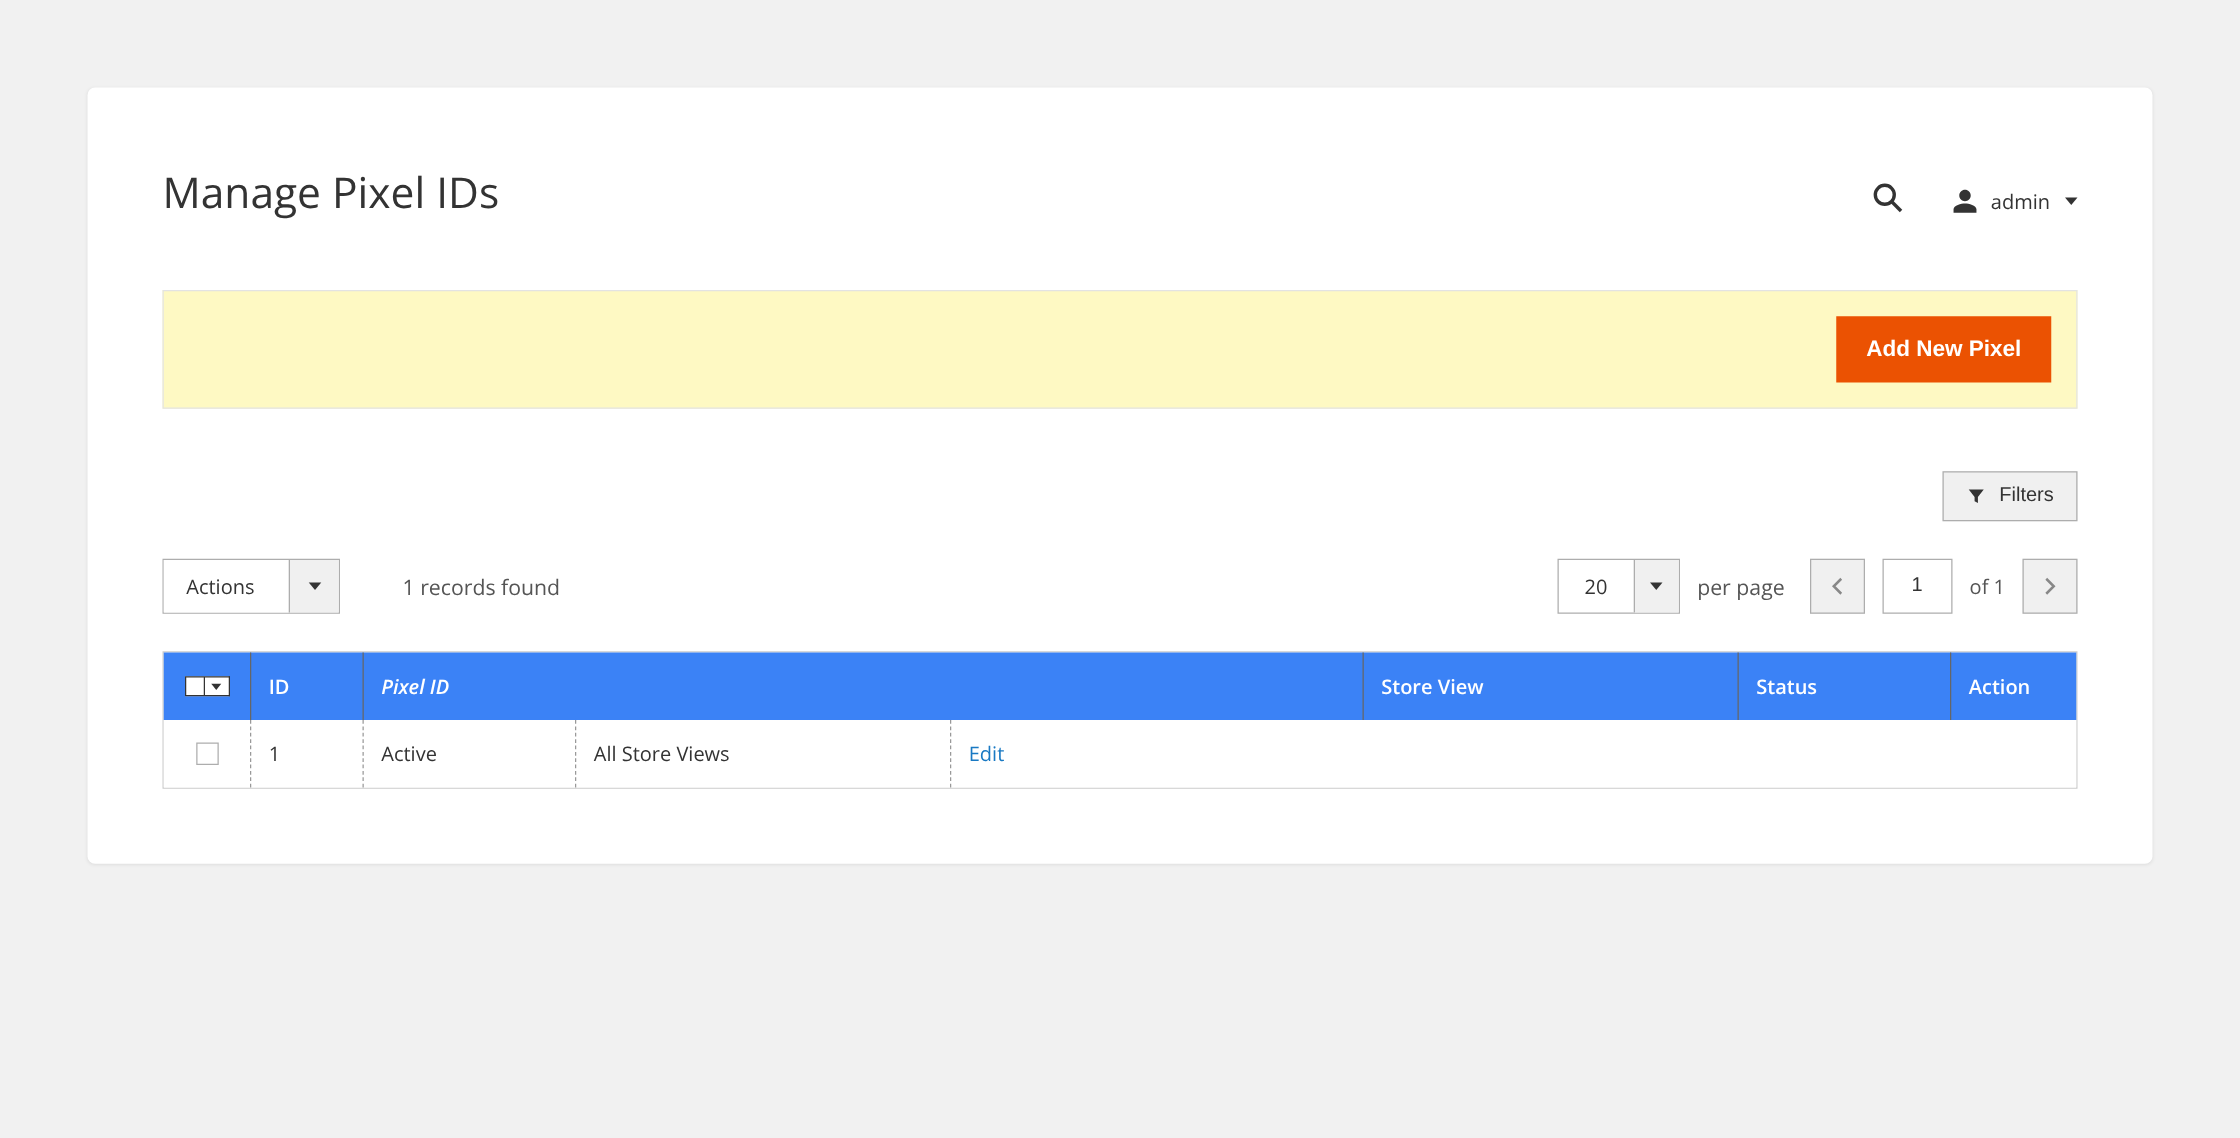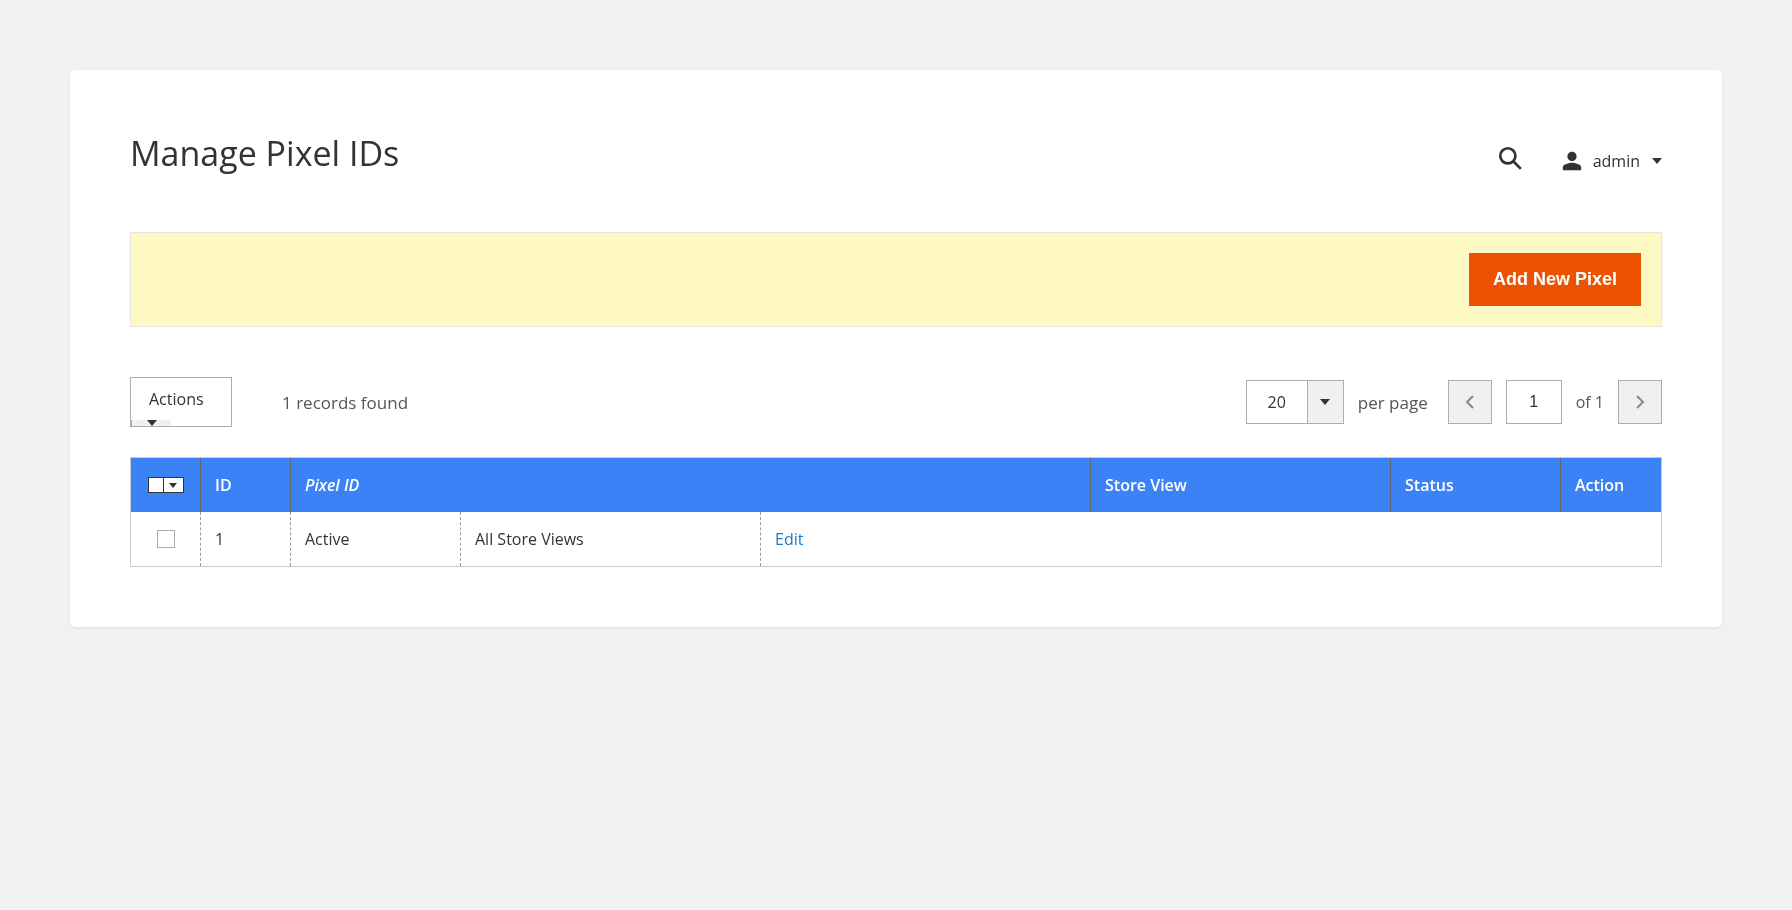--- a/index.html
+++ b/index.html
@@ -110,21 +110,20 @@
       margin-bottom: 30px;
     }
     .toolbar-left {
       display: flex;
       align-items: center;
       gap: 50px;
     }
     .actions-select {
       display: flex;
       border: 1px solid #adadad;
-      flex-direction: column;
     }
     .actions-select .label {
       padding: 10px 18px;
       font-size: 16px;
       color: #333;
       background: #fff;
       min-width: 100px;
     }
     .actions-select .dd {
       width: 40px;
@@ -313,20 +312,28 @@
         <span class="name">admin</span>
         <span class="caret"></span>
       </div>
     </div>
   </div>
 
   <div class="action-bar">
     <button class="btn-primary">Add New Pixel</button>
   </div>
 
+  <div class="filter-row">
+    <button class="filters-btn">
+      <svg viewBox="0 0 24 24">
+          <path d="M3 4h18l-7 9v7l-4-2v-5L3 4z"></path>
+        </svg>
+      <span>Filters</span>
+    </button>
+  </div>
 
   <div class="toolbar">
     <div class="toolbar-left">
       <div class="actions-select">
         <div class="label">Actions</div>
         <div class="dd">
             <span class="caret"></span>
           </div>
       </div>
       <div class="records-text">1 records found</div>

